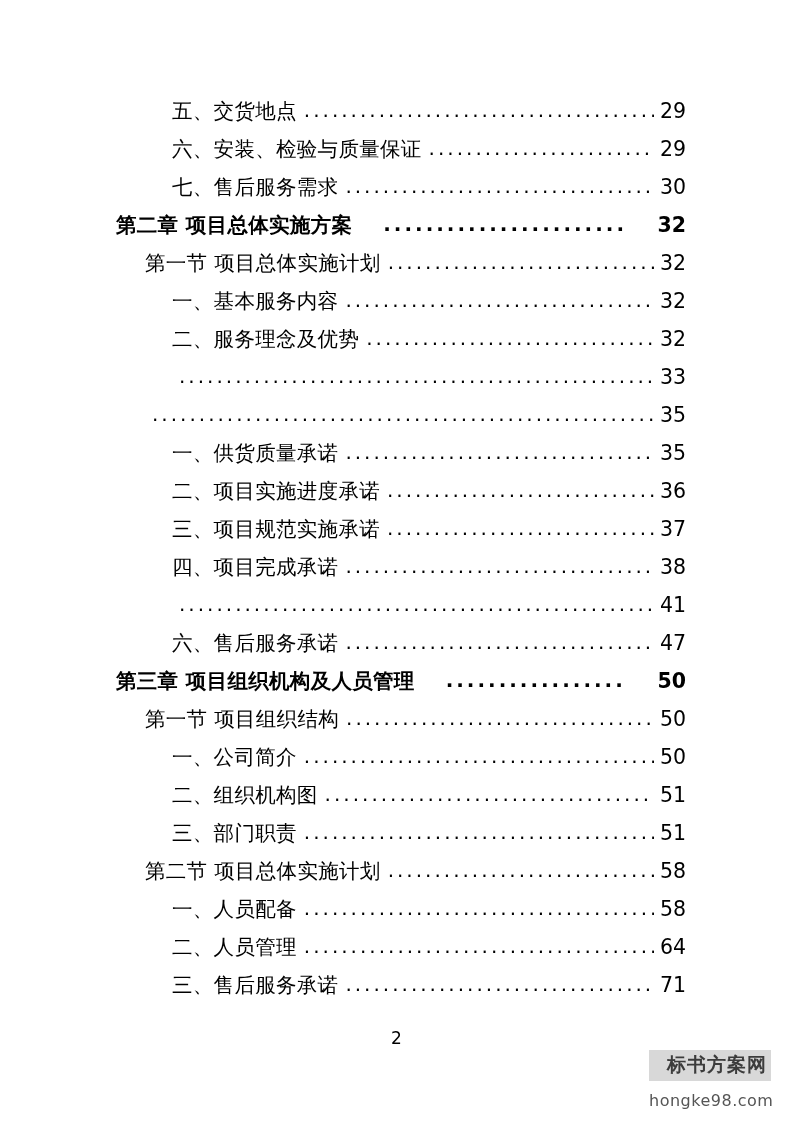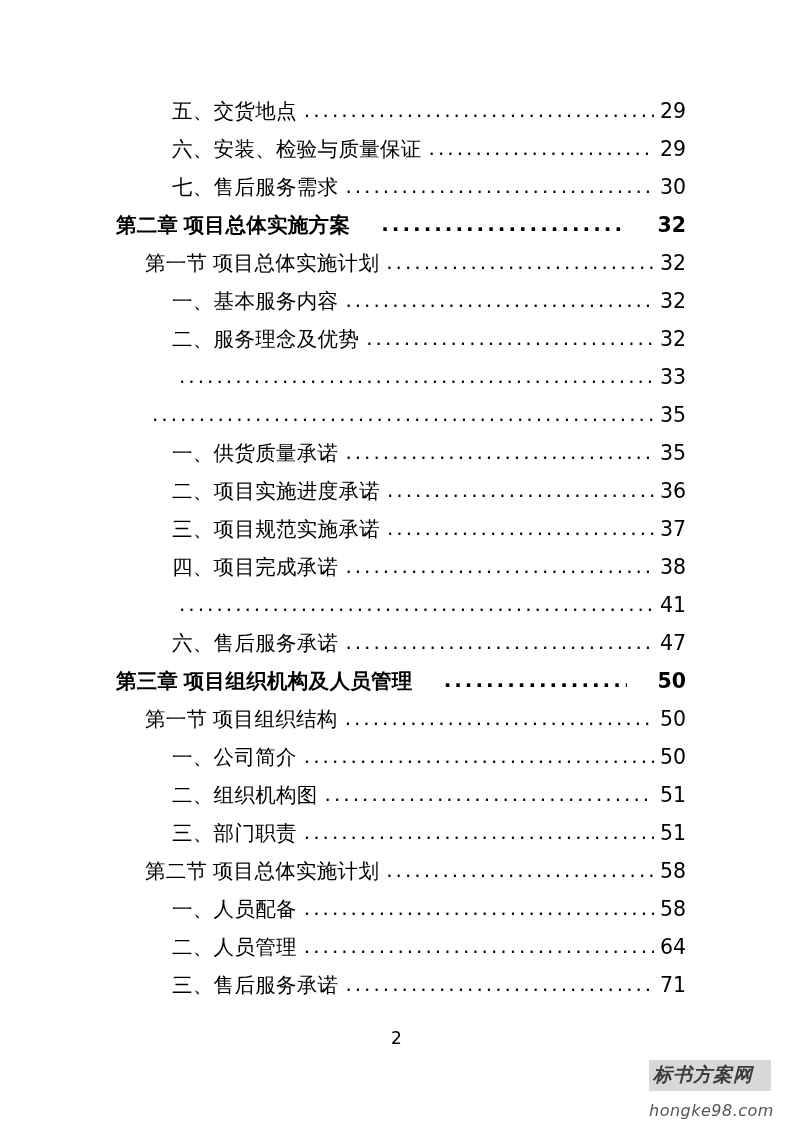--- a/index.html
+++ b/index.html
@@ -35,21 +35,20 @@
     font-size: 20.5px;
   }
   
   .lvl-chapter { padding-left: 0px; font-weight: bold; gap: 24px; }
   .lvl-section { padding-left: 29px; }
   .lvl-item    { padding-left: 56px; }
 
   .toc-title {
     flex: 0 0 auto;
     letter-spacing: 0.3px;
-    font-family: Liberation Serif, serif;
   }
   .toc-dots {
     flex: 1 1 auto;
     overflow: hidden;
     margin: 0 6px 0 7px;
     position: relative;
     top: -1px;
     font-size: 20px;
     letter-spacing: 3.0px;
     color: #000;
@@ -68,25 +67,24 @@
     left: 0;
     top: 1028px;
     width: 793px;
     text-align: center;
     font-size: 17px;
   }
 
   .watermark {
     position: absolute;
     right: 22px;
-    bottom: 2px;
+    bottom: 12px;
     width: 122px;
-    text-align: left;
+    text-align: right;
     font-family: "DejaVu Sans", "Liberation Sans", sans-serif;
-    font-style: italic;
   }
   .wm-top {
     background: #d8d8d8;
     color: #3c3c3c;
     font-size: 19px;
     letter-spacing: 1px;
     padding: 2px 4px 3px 4px;
     font-weight: bold;
   }
   .wm-bottom {

